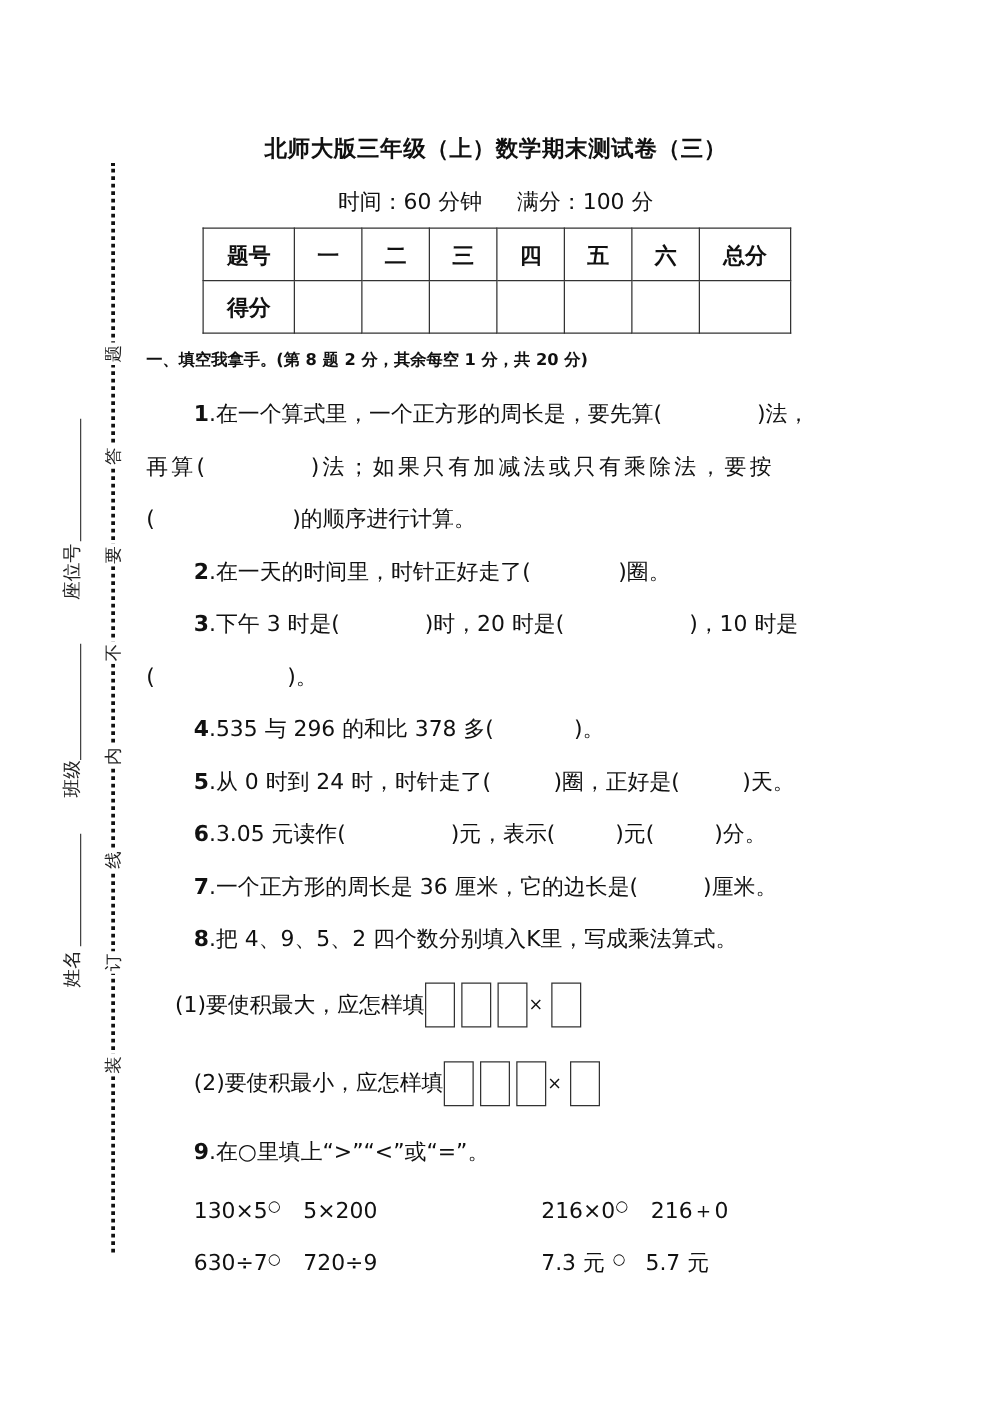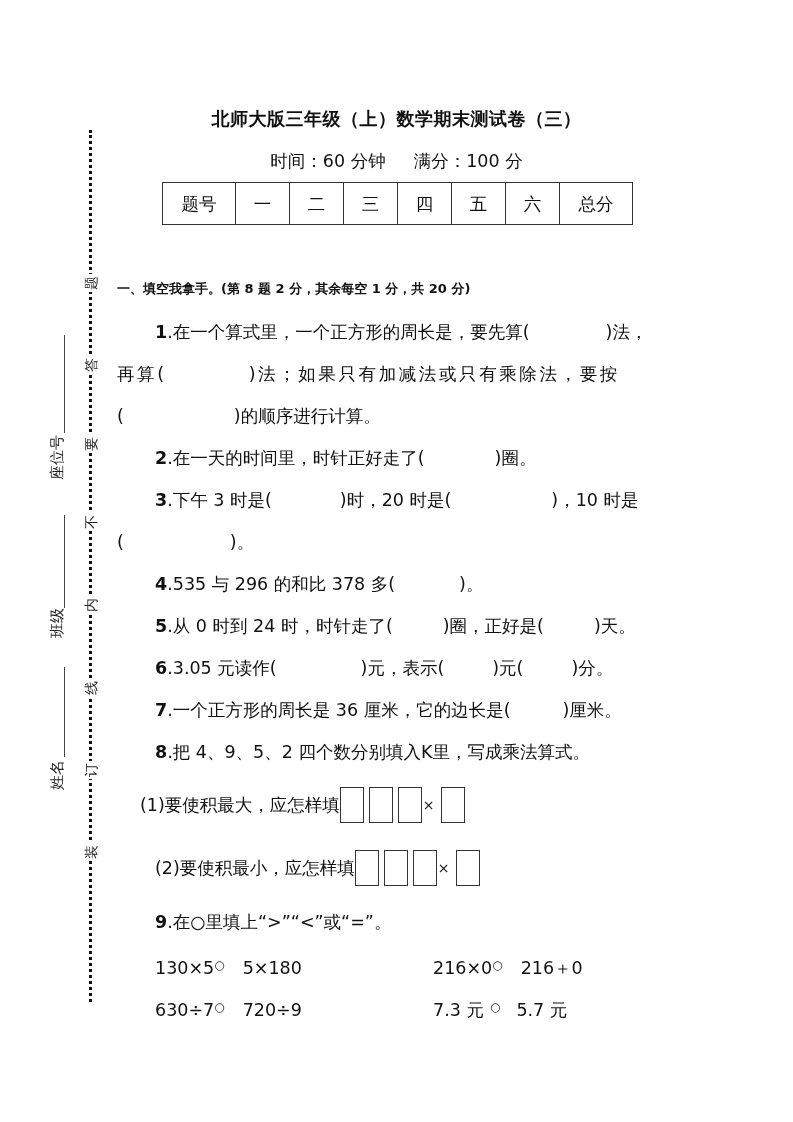--- a/index.html
+++ b/index.html
@@ -2,21 +2,21 @@
 <html><head>
 <meta charset="utf-8">
 <style>
   html, body { margin: 0; padding: 0; background: #ffffff; }
   body { width: 793px; height: 1122px; position: relative; overflow: hidden;
          font-family: "DejaVu Sans", "Liberation Sans", sans-serif; color: #111; }
   .abs { position: absolute; white-space: nowrap; }
   .title { top: 107px; left: 0; width: 793px; text-align: center; font-size: 18px; font-weight: bold; letter-spacing: 0.5px; }
   .subtitle { top: 149px; left: 0; width: 793px; text-align: center; font-size: 17.5px; }
   .subtitle .gap { display: inline-block; width: 28px; }
-  table.score { position: absolute; left: 162px; top: 182px; border-collapse: collapse; }
+  table.score { position: absolute; left: 162px; top: 182px; border-collapse: collapse; font-weight: bold; }
   table.score td { border: 1px solid #333; height: 41px; text-align: center; font-size: 17.5px; padding: 0; }
   .line { font-size: 17.5px; height: 24px; line-height: 24px; }
   .sec { font-weight: bold; font-size: 13px; }
   .qn { font-weight: bold; }
   .blank { display: inline-block; }
   .box { display: inline-block; width: 24px; height: 36px; border: 1px solid #333; vertical-align: middle; margin-right: 5px; box-sizing: border-box; }
   .times { display: inline-block; font-size: 14px; margin: 0 6px 0 1px; vertical-align: middle; }
   .circ { font-size: 12px; vertical-align: 5px; }
   
   .dotline { position: absolute; left: 89px; top: 130px; width: 0; height: 872px; border-left: 3px dotted #111; }
@@ -53,20 +53,30 @@
   <tbody>
       <tr>
     <td style="width:72px">题号</td>
     <td style="width:53px">一</td>
     <td style="width:53px">二</td>
     <td style="width:53px">三</td>
     <td style="width:53px">四</td>
     <td style="width:53px">五</td>
     <td style="width:53px">六</td>
     <td style="width:72px">总分</td>
+  </tr>
+  <tr>
+    <td>得分</td>
+    <td></td>
+    <td></td>
+    <td></td>
+    <td></td>
+    <td></td>
+    <td></td>
+    <td></td>
   </tr>
 </tbody>
   </table>
 
 <div class="abs line sec" style="left:117px;top:277px">一、填空我拿手。(第 8 题 2 分，其余每空 1 分，共 20 分)</div>
 
 <div class="abs line" style="left:155px;top:320px">
   <span class="qn">1</span><span>.在一个算式里，一个正方形的周长是，要先算(</span><span class="blank" style="width:76px"></span><span>)法，</span>
 </div>
 <div class="abs line" style="left:117px;top:362px;letter-spacing:2.6px">
@@ -111,21 +121,21 @@
 </div>
 <div class="abs" style="left:155px;top:848px;height:38px;line-height:38px;font-size:17.5px">
   <span style="vertical-align:middle">(2)要使积最小，应怎样填</span><span class="box"></span><span class="box"></span><span class="box" style="margin-right:0"></span><span class="times">×</span><span class="box"></span>
 </div>
 
 <div class="abs line" style="left:155px;top:910px">
   <span class="qn">9</span><span>.在○里填上“&gt;”“&lt;”或“=”。</span>
 </div>
 
 <div class="abs line" style="left:155px;top:953px">
-  <span>130×5</span><span class="circ">○</span><span style="display:inline-block;width:18px"></span><span>5×180</span>
+  <span>130×5</span><span class="circ">○</span><span style="display:inline-block;width:18px"></span><span>5×200</span>
 </div>
 <div class="abs line" style="left:433px;top:953px">
   <span>216×0</span><span class="circ">○</span><span style="display:inline-block;width:18px"></span><span>216＋0</span>
 </div>
 <div class="abs line" style="left:155px;top:995px">
   <span>630÷7</span><span class="circ">○</span><span style="display:inline-block;width:18px"></span><span>720÷9</span>
 </div>
 <div class="abs line" style="left:433px;top:995px">
   <span>7.3 元</span><span style="display:inline-block;width:6px"></span><span class="circ">○</span><span style="display:inline-block;width:16px"></span><span>5.7 元</span>
 </div>

